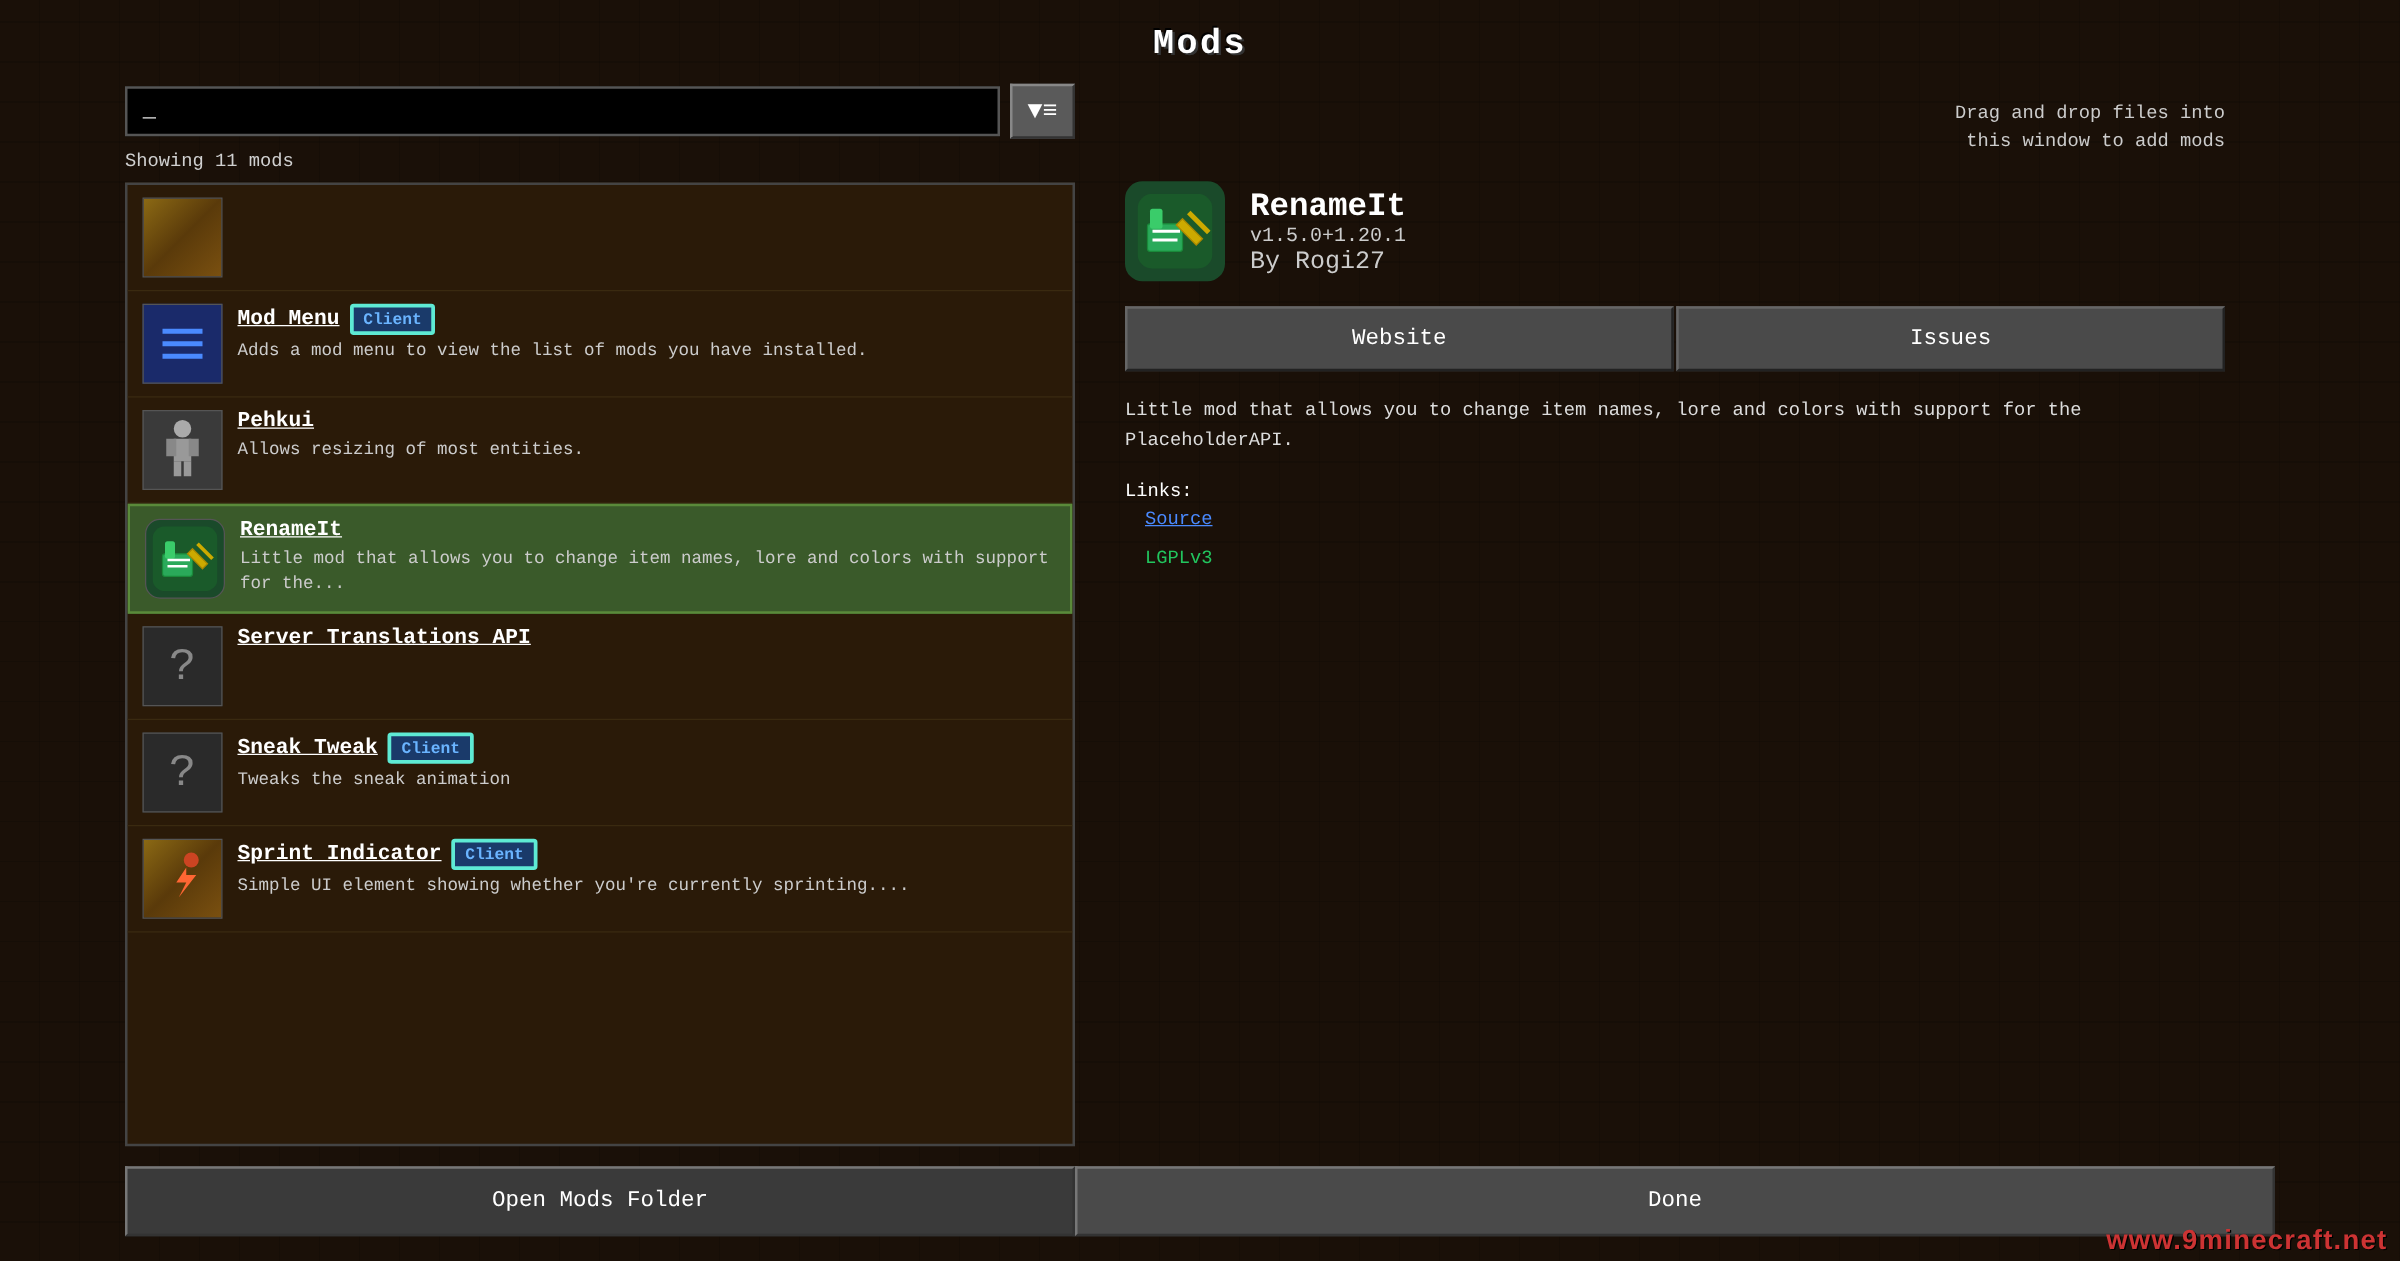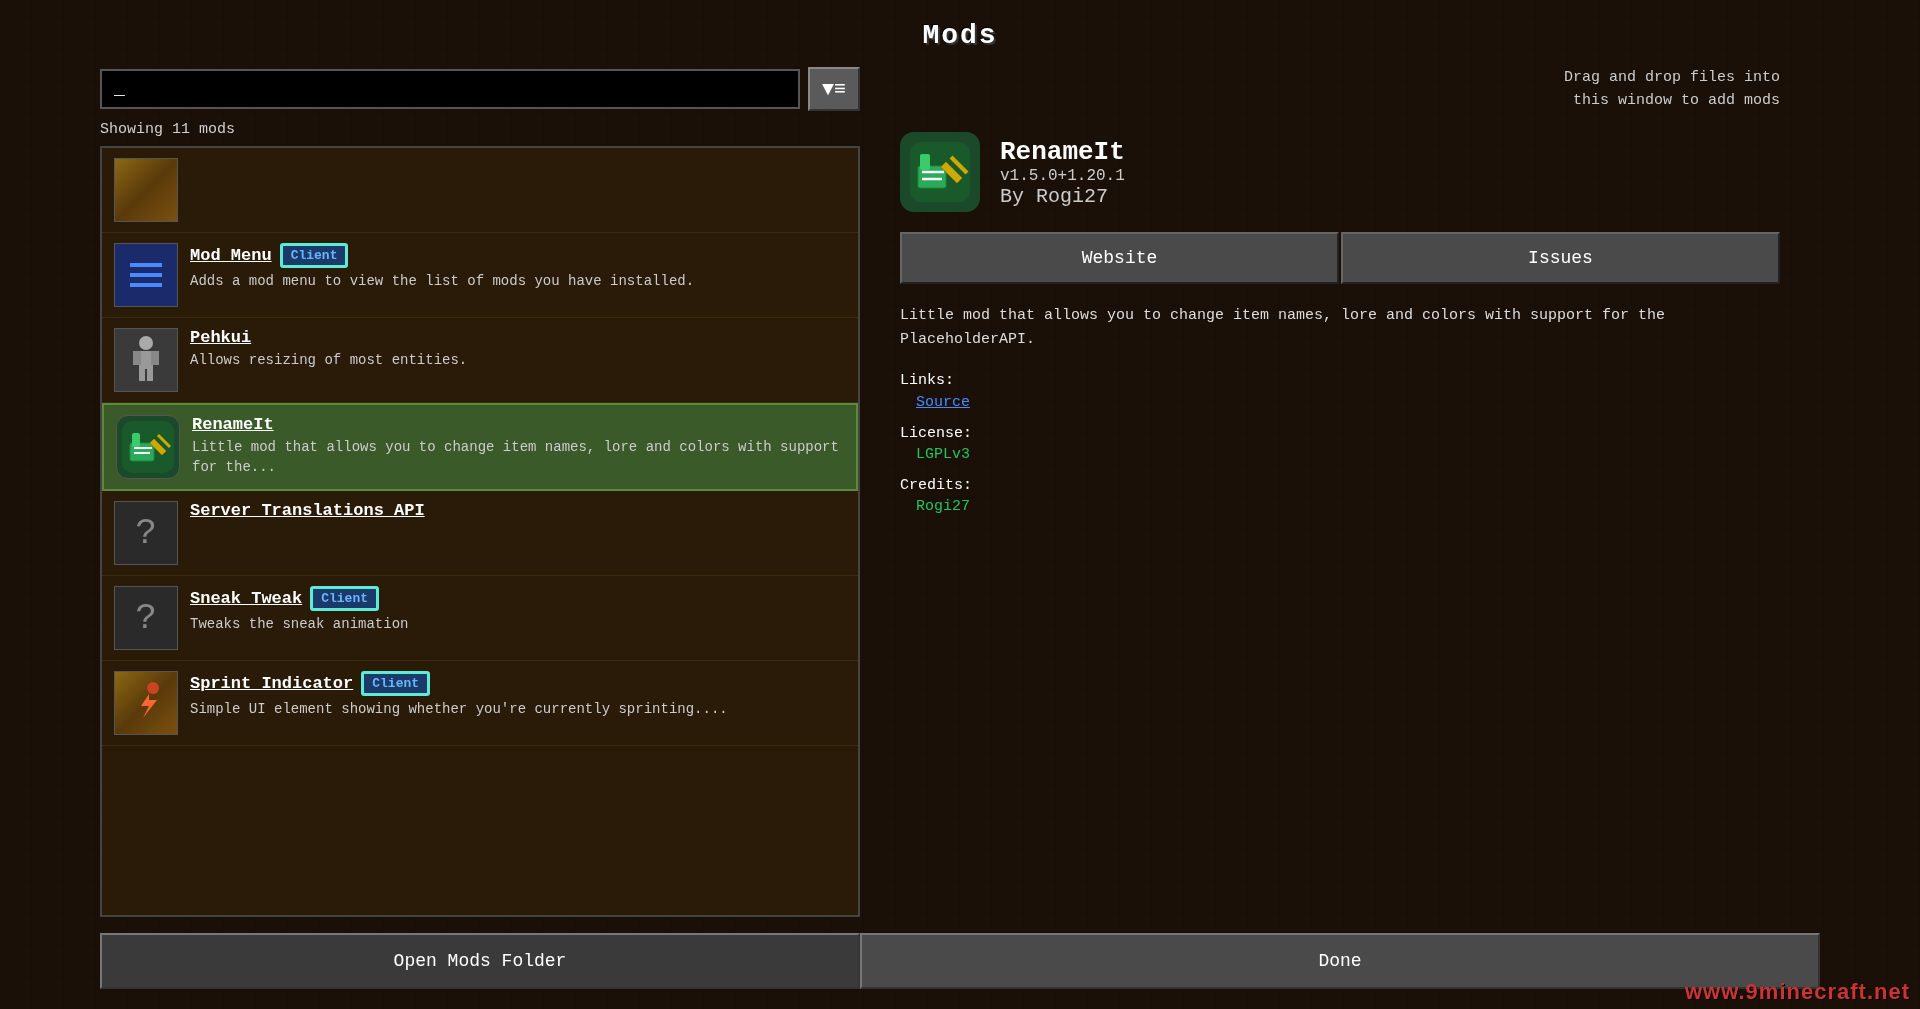--- a/index.html
+++ b/index.html
@@ -215,20 +215,21 @@
       font-family: 'Courier New', monospace;
       line-height: 1.4;
     }
 
     
     .right-panel {
       flex: 1;
       padding: 0 40px;
       display: flex;
       flex-direction: column;
+      margin-top: 13px;
     }
 
     .drag-drop-hint {
       text-align: right;
       font-size: 15px;
       color: #cccccc;
       font-family: 'Courier New', monospace;
       line-height: 1.5;
       margin-bottom: 20px;
     }
@@ -525,28 +526,23 @@
       </div>
 
       <div class="mod-detail-desc">Little mod that allows you to change item names, lore and colors with support for the PlaceholderAPI.</div>
 
       <div class="detail-section">
         <div class="detail-label">Links:</div>
         <a class="detail-link" href="#">Source</a>
       </div>
 
       <div class="detail-section">
-        <div class="detail-label">License:</div>
         <div class="detail-text">LGPLv3</div>
       </div>
 
-      <div class="detail-section">
-        <div class="detail-label">Credits:</div>
-        <div class="detail-text">Rogi27</div>
-      </div>
     </div>
   </div>
 
   <div class="bottom-buttons">
     <button class="bottom-btn bottom-btn-left" style="max-width:760px;">Open Mods Folder</button>
     <button class="bottom-btn">Done</button>
   </div>
 </div>
 
 <div class="watermark">www.9minecraft.net</div>

